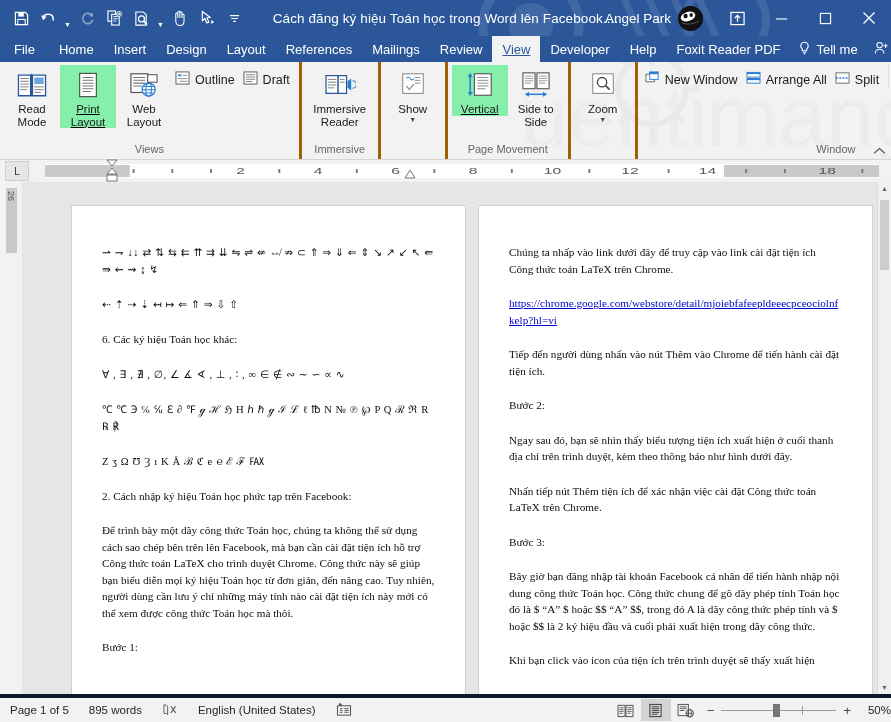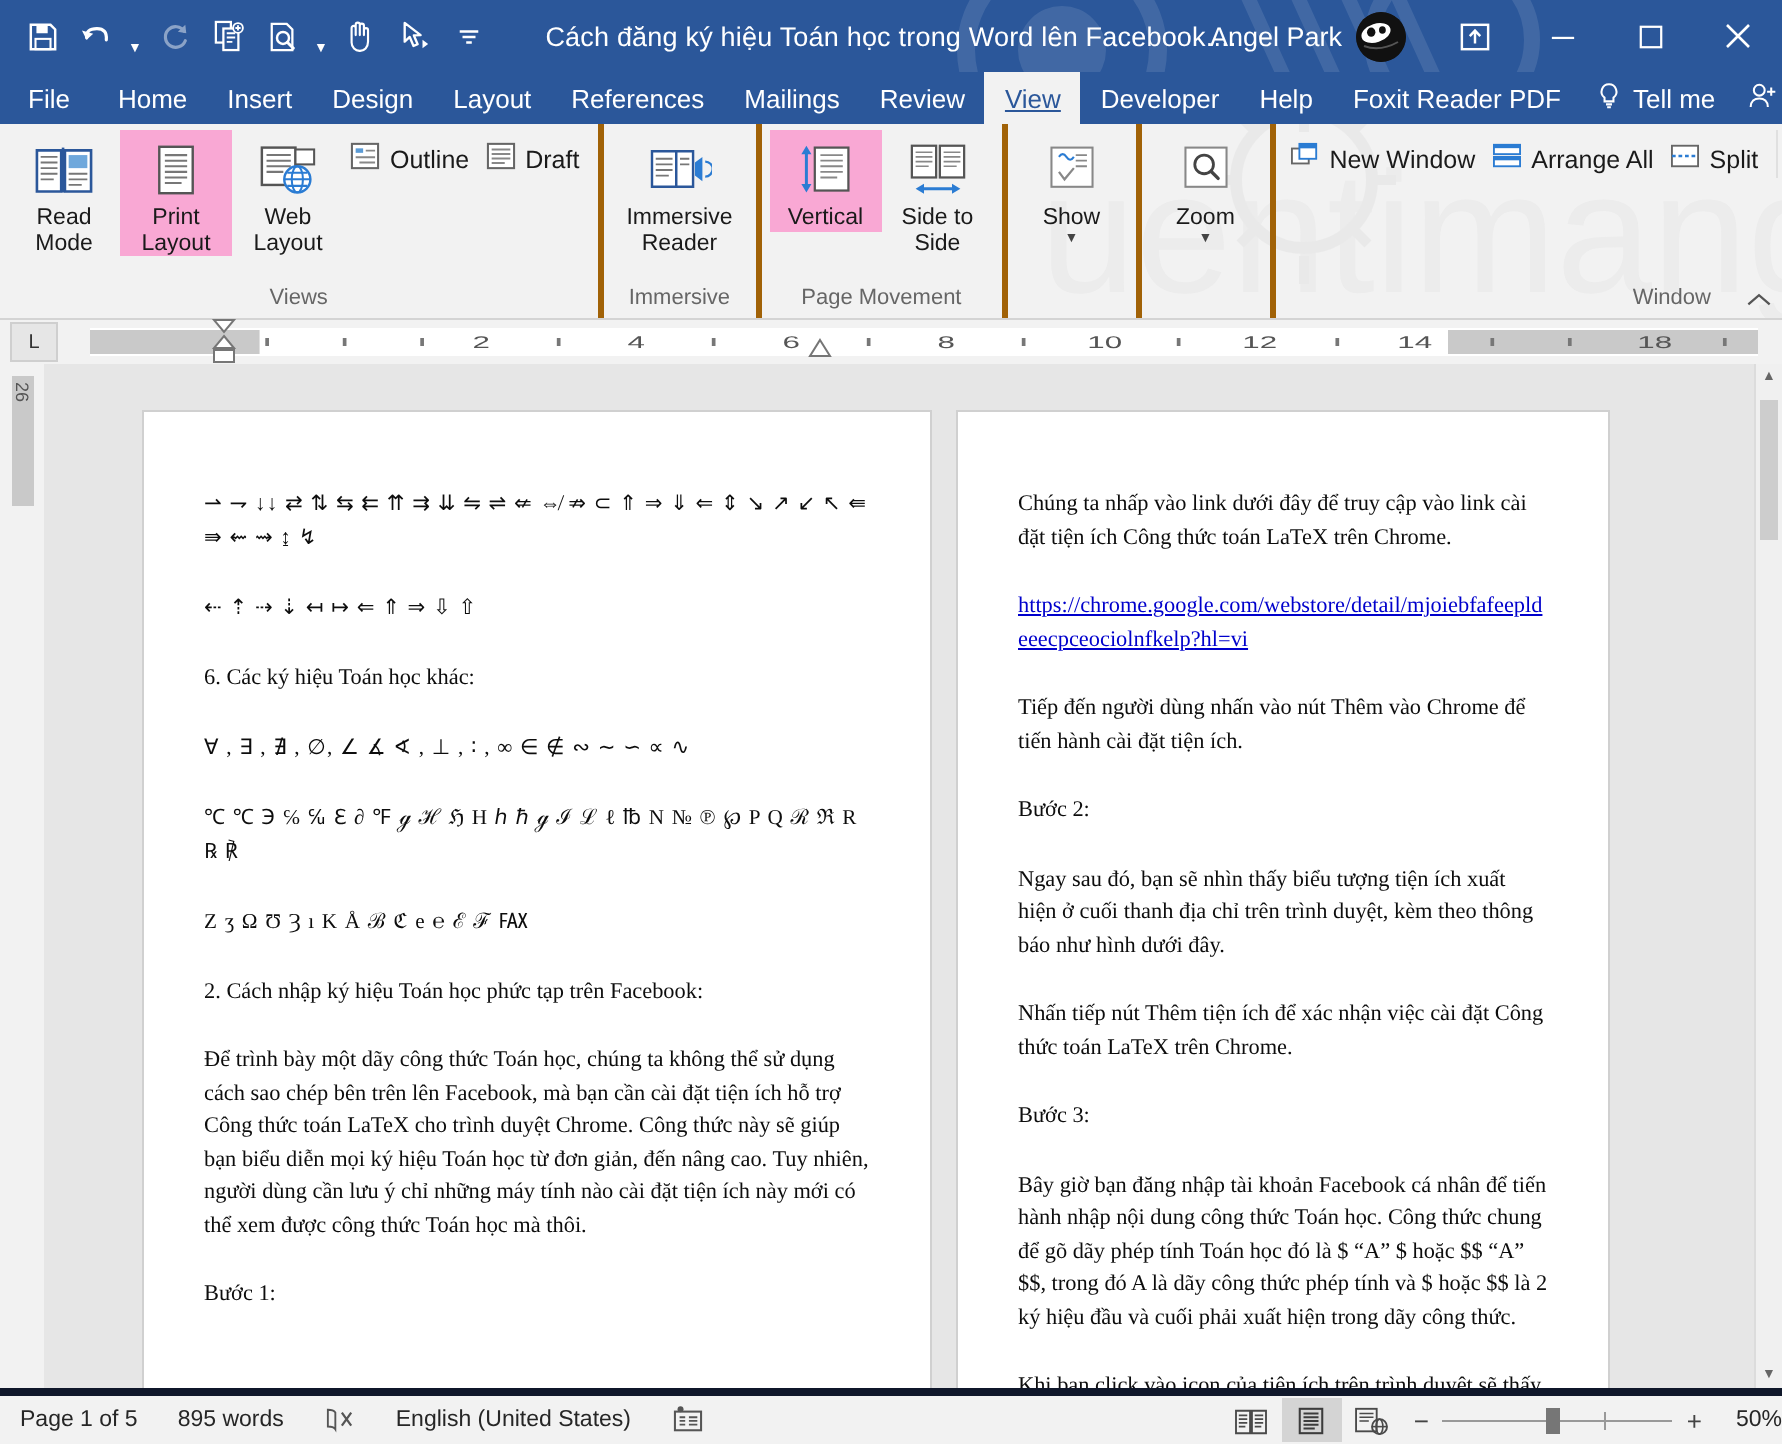--- a/index.html
+++ b/index.html
@@ -79,21 +79,21 @@
   .grp-body{display:flex;align-items:flex-start;padding:0 4px;flex:1;}
   .grp-label{
     text-align:center;font-size:11px;color:#666;padding-bottom:3px;height:14px;
     line-height:14px;
   }
   .bigbtn{
     width:54px;display:flex;flex-direction:column;align-items:center;
     padding:3px 1px 0 1px;cursor:default;justify-content:flex-end;
   }
   .bigbtn.w66{width:66px;}
-  .bigbtn.sel{background:#f9a8d4;}
+  .bigbtn.sel{background:#86efac;text-decoration:underline;}
   .bigbtn .ico{height:34px;display:flex;align-items:center;justify-content:center;}
   .bigbtn .lbl{
     font-size:11.5px;color:#1a1a1a;text-align:center;line-height:12.5px;
     margin-top:1px;
   }
   .caret-dn{font-size:7px;line-height:8px;color:#444;}
   .smallcol{display:flex;flex-direction:row;justify-content:flex-start;padding-top:4px;}
   .smallbtn{
     display:flex;align-items:center;gap:5px;padding:2px 5px 2px 3px;font-size:12.5px;
     color:#1a1a1a;cursor:default;white-space:nowrap;
@@ -130,21 +130,21 @@
   .vrul-inner span{writing-mode:vertical-rl;}
   .pagearea{
     flex:1;background:#e6e6e6;position:relative;overflow:hidden;
     display:flex;gap:14px;padding:24px 0 0 0;
   }
   .page{
     background:#fff;box-shadow:0 0 0 1px #d0d0d0;position:relative;overflow:hidden;
     font-family:"Liberation Serif",serif;
   }
   .page.left{width:393px;margin-left:50px;height:500px;}
-  .page.right{width:325px;height:500px;}
+  .page.right{width:393px;height:500px;}
   .page-inner{padding:38px 30px 0 30px;}
   .ptxt{
     font-size:11.2px;line-height:16.5px;color:#0d0d0d;margin:0 0 18px 0;
     text-align:left;
   }
   .ptxt.sym{letter-spacing:.6px;font-size:10.6px;line-height:17px;}
   .plink{
     font-size:11.2px;line-height:16.5px;color:#0000cc;text-decoration:underline;
     margin:0 0 18px 0;word-break:break-all;cursor:pointer;
   }
@@ -404,20 +404,38 @@
               </svg>
           </span>
           <span class="lbl">Immersive Reader</span>
         </div>
       </div>
       <div class="grp-label">Immersive</div>
     </div>
 
     <div class="group">
       <div class="grp-body">
+        <div class="bigbtn">
+          <span class="ico">
+            <svg width="28" height="28" viewBox="0 0 30 30">
+                <rect x="4" y="3" width="22" height="21" fill="#fff" stroke="#888" stroke-width="1.1"></rect>
+                <path d="M8 8 q2-3 4 0 t4 0" fill="none" stroke="#2b7cd3" stroke-width="1.1"></path>
+                <path d="M17 7h6M17 10h6M17 13h6" stroke="#888" stroke-width="1"></path>
+                <path d="M8 16 l3 4 l5-6" fill="none" stroke="#888" stroke-width="1.2"></path>
+              </svg>
+          </span>
+          <span class="lbl">Show</span>
+          <span class="caret-dn">▼</span>
+        </div>
+      </div>
+      <div class="grp-label"></div>
+    </div>
+
+    <div class="group">
+      <div class="grp-body">
         <div class="bigbtn sel">
           <span class="ico">
             <svg width="28" height="28" viewBox="0 0 30 30">
                 <rect x="9" y="3" width="18" height="23" fill="#fff" stroke="#555" stroke-width="1.2"></rect>
                 <path d="M12 7h12M12 10h12M12 13h12M12 16h12M12 19h9" stroke="#888" stroke-width="1"></path>
                 <path d="M4.5 5v19" stroke="#2b7cd3" stroke-width="1.6"></path>
                 <path d="M4.5 2 L1.8 6.5h5.4z M4.5 27 L1.8 22.5h5.4z" fill="#2b7cd3"></path>
               </svg>
           </span>
           <span class="lbl">Vertical</span>
@@ -430,38 +448,20 @@
                 <path d="M4 5.5h9M4 8h9M4 10.5h9M4 13h7" stroke="#888" stroke-width=".9"></path>
                 <path d="M19 5.5h9M19 8h9M19 10.5h9M19 13h7" stroke="#888" stroke-width=".9"></path>
                 <path d="M7 25h18" stroke="#2b7cd3" stroke-width="1.6"></path>
                 <path d="M4 25 L8.5 22.3v5.4z M28 25 L23.5 22.3v5.4z" fill="#2b7cd3"></path>
               </svg>
           </span>
           <span class="lbl">Side to Side</span>
         </div>
       </div>
       <div class="grp-label">Page Movement</div>
-    </div>
-
-    <div class="group">
-      <div class="grp-body">
-        <div class="bigbtn">
-          <span class="ico">
-            <svg width="28" height="28" viewBox="0 0 30 30">
-                <rect x="4" y="3" width="22" height="21" fill="#fff" stroke="#888" stroke-width="1.1"></rect>
-                <path d="M8 8 q2-3 4 0 t4 0" fill="none" stroke="#2b7cd3" stroke-width="1.1"></path>
-                <path d="M17 7h6M17 10h6M17 13h6" stroke="#888" stroke-width="1"></path>
-                <path d="M8 16 l3 4 l5-6" fill="none" stroke="#888" stroke-width="1.2"></path>
-              </svg>
-          </span>
-          <span class="lbl">Show</span>
-          <span class="caret-dn">▼</span>
-        </div>
-      </div>
-      <div class="grp-label"></div>
     </div>
 
     <div class="group">
       <div class="grp-body">
         <div class="bigbtn">
           <span class="ico">
             <svg width="28" height="28" viewBox="0 0 30 30">
                 <rect x="4" y="3" width="22" height="21" fill="#fff" stroke="#888" stroke-width="1.1"></rect>
                 <circle cx="14" cy="12" r="5" fill="none" stroke="#444" stroke-width="1.5"></circle>
                 <path d="M17.8 15.8 L21.5 19.5" stroke="#444" stroke-width="1.8" stroke-linecap="round"></path>

